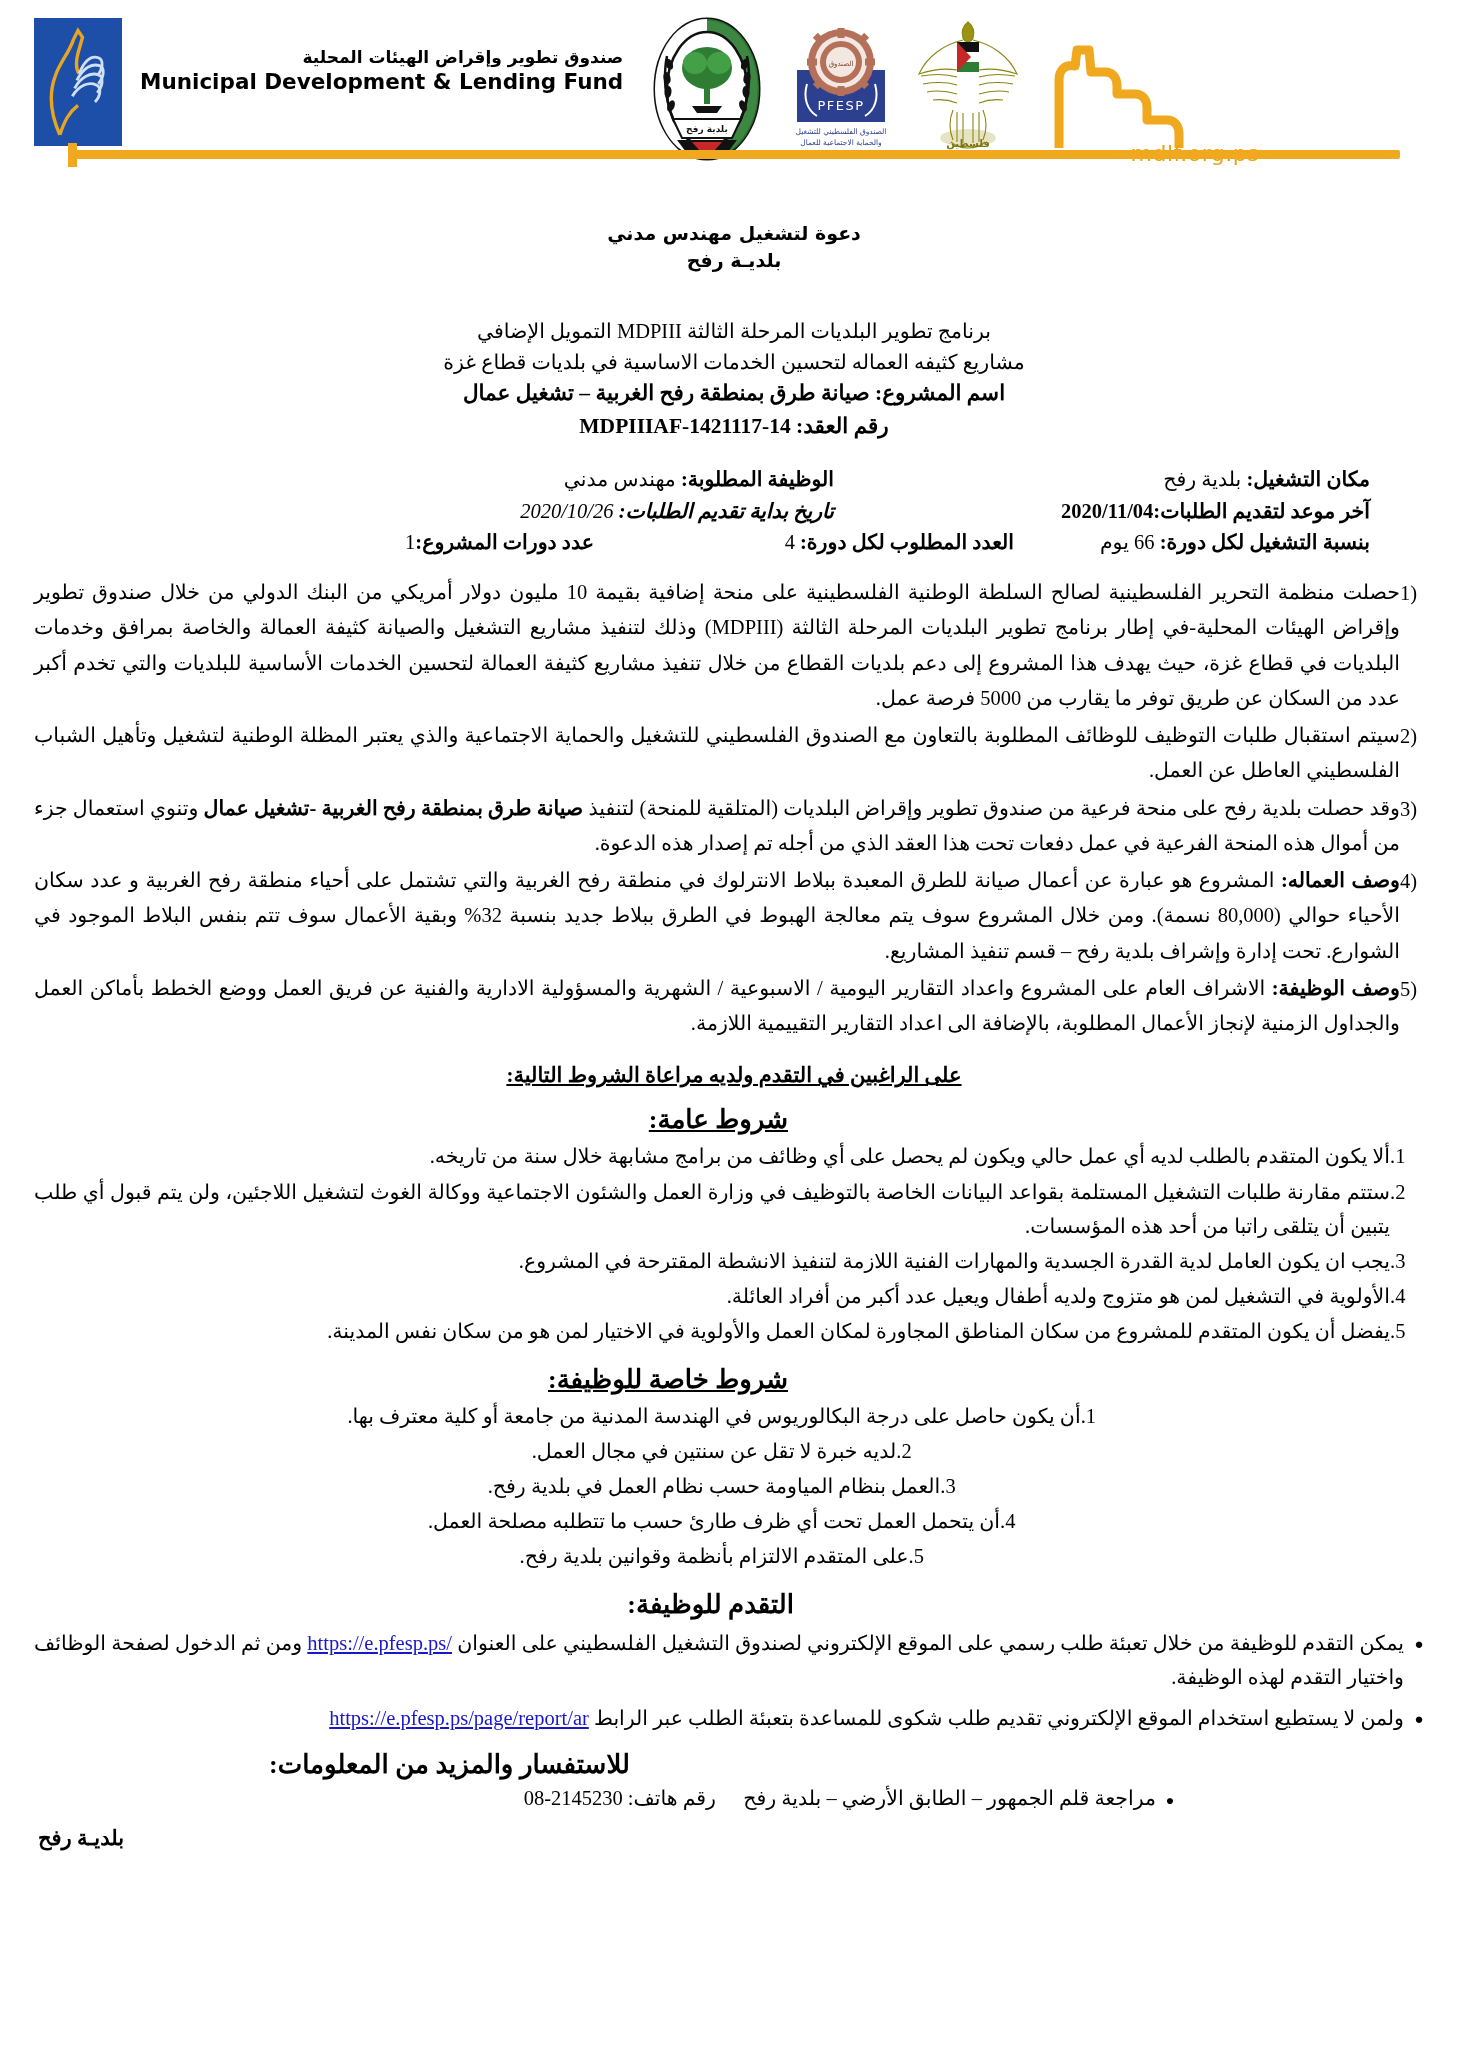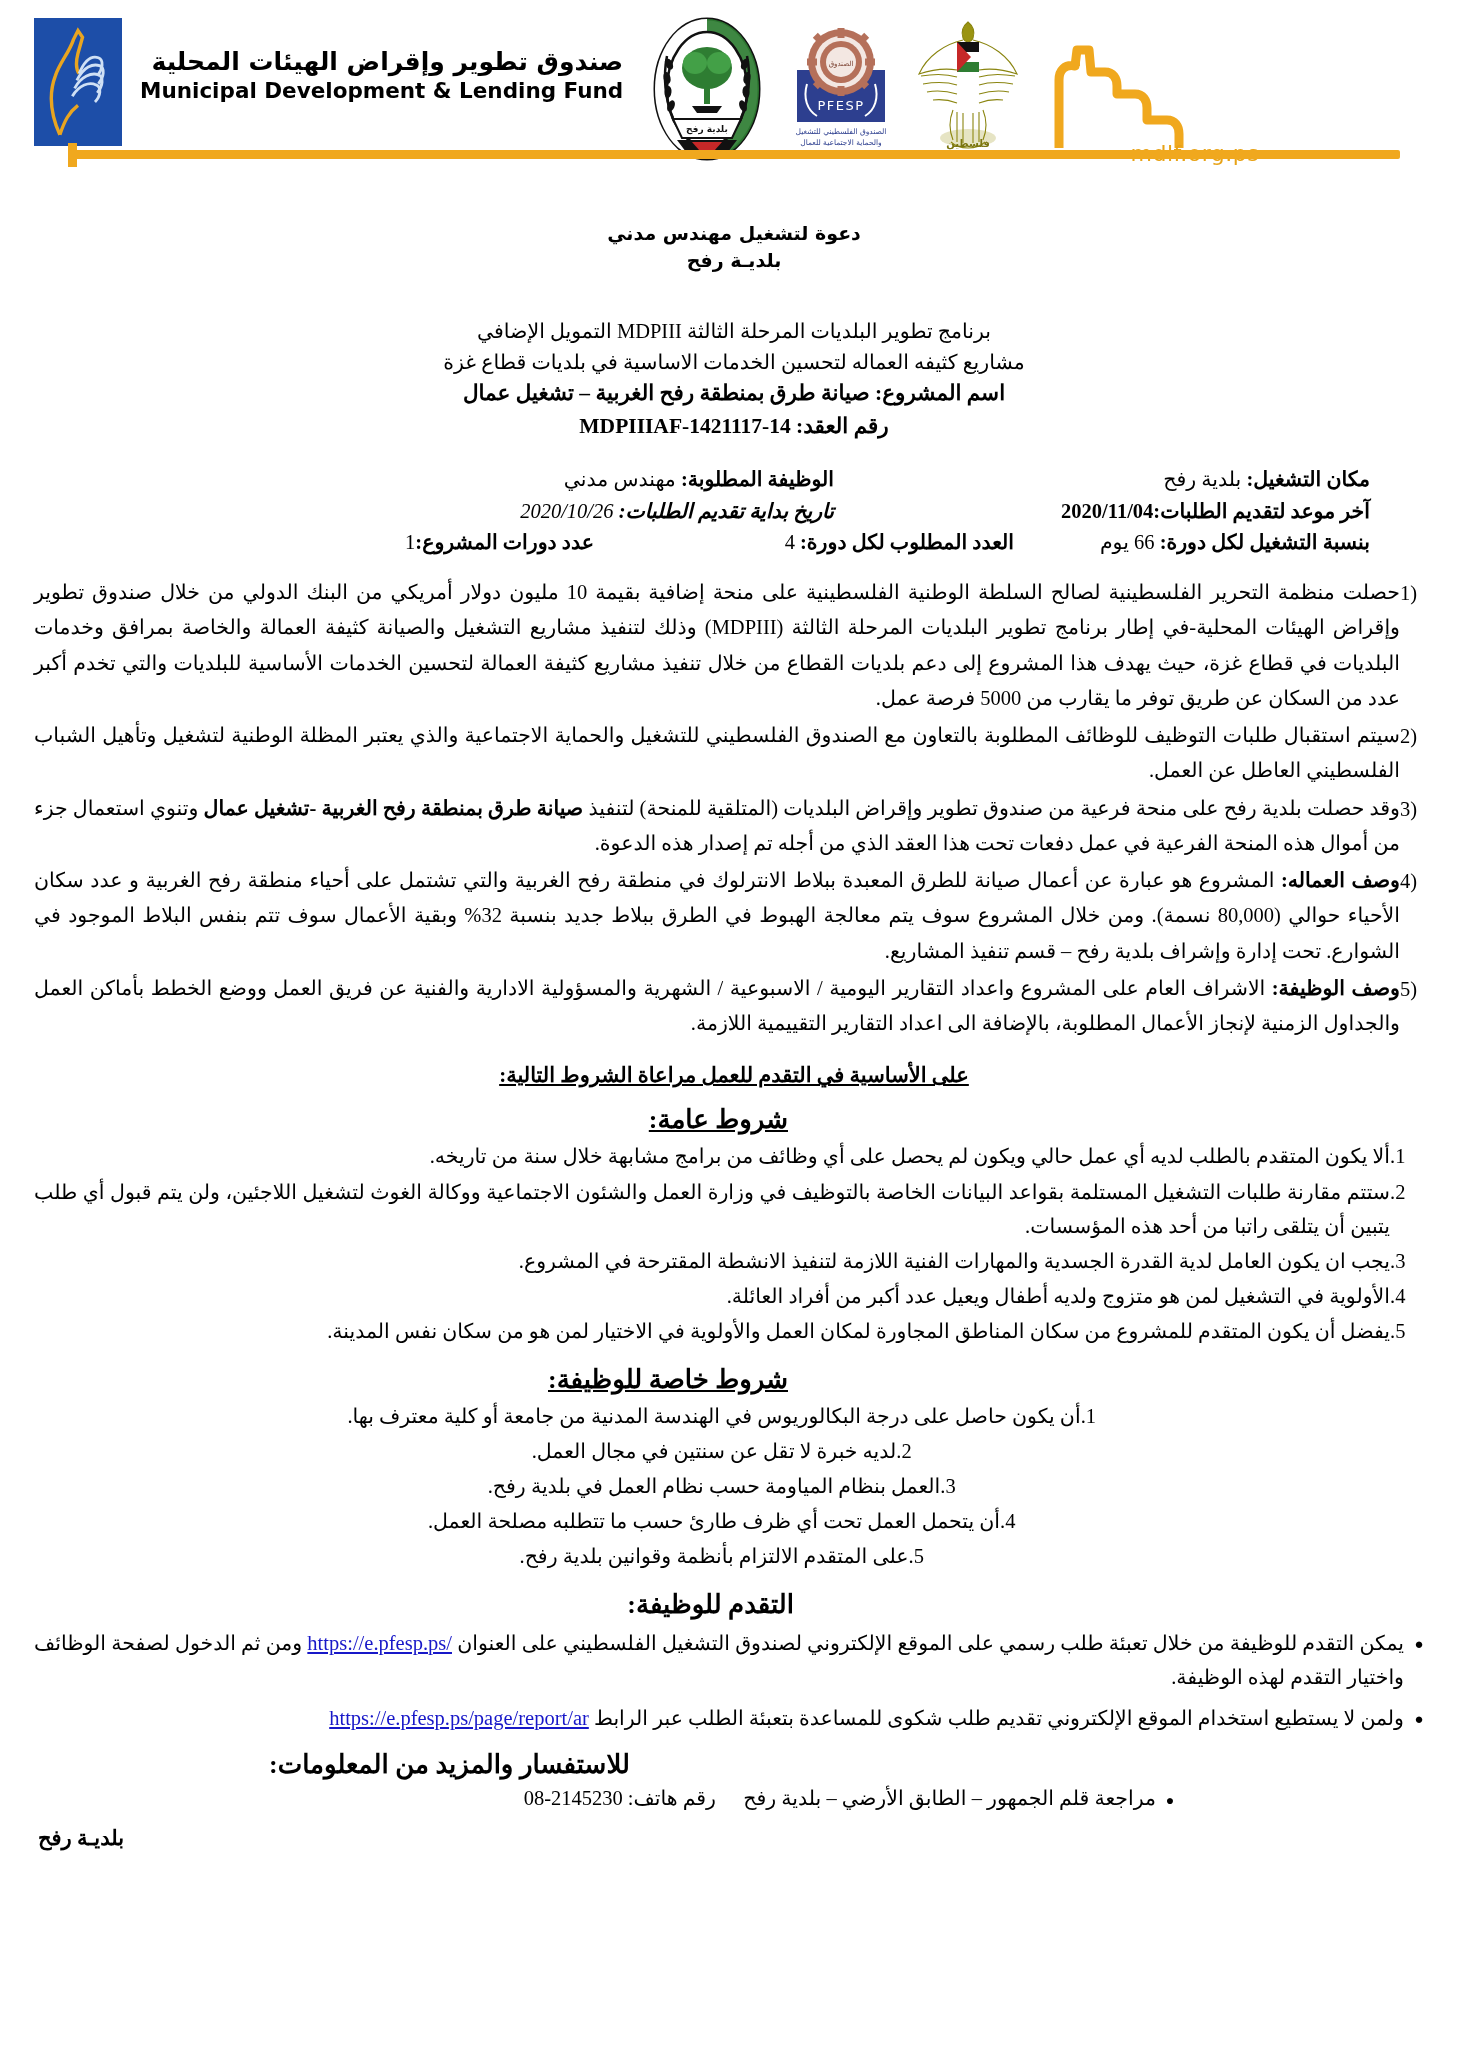--- a/index.html
+++ b/index.html
@@ -52,21 +52,21 @@
   .hdr-text-block {
     margin-right: 14px;
     margin-top: 42px;
     text-align: right;
     flex: 0 0 auto;
     direction: rtl;
   }
   .hdr-ar {
     font-family: "DejaVu Sans", sans-serif;
     font-weight: bold;
-    font-size: 25px;
+    font-size: 17px;
     letter-spacing: -0.5px;
     line-height: 1.08;
     white-space: nowrap;
   }
   .hdr-en {
     font-family: "DejaVu Sans", sans-serif;
     font-weight: bold;
     font-size: 21.5px;
     direction: ltr;
     text-align: left;
@@ -503,21 +503,21 @@
     <div class="para">
       <div class="para-num">4)</div>
       <div class="para-body"><b>وصف العماله:</b> المشروع هو عبارة عن أعمال صيانة للطرق المعبدة ببلاط الانترلوك في منطقة رفح الغربية والتي تشتمل على أحياء منطقة رفح الغربية و عدد سكان الأحياء حوالي (80,000 نسمة). ومن خلال المشروع سوف يتم معالجة الهبوط في الطرق ببلاط جديد بنسبة 32% وبقية الأعمال سوف تتم بنفس البلاط الموجود في الشوارع. تحت إدارة وإشراف بلدية رفح – قسم تنفيذ المشاريع.</div>
     </div>
     <div class="para">
       <div class="para-num">5)</div>
       <div class="para-body"><b>وصف الوظيفة:</b> الاشراف العام على المشروع واعداد التقارير اليومية / الاسبوعية / الشهرية والمسؤولية الادارية والفنية عن فريق العمل ووضع الخطط بأماكن العمل والجداول الزمنية لإنجاز الأعمال المطلوبة، بالإضافة الى اعداد التقارير التقييمية اللازمة.</div>
     </div>
   </div>
 
-  <div class="sec-head">على الأساسية في التقدم للعمل مراعاة الشروط التالية:</div>
+  <div class="sec-head">على الراغبين في التقدم ولديه مراعاة الشروط التالية:</div>
 
   <div class="sub-head">شروط عامة:</div>
   <ol class="cond gen-list">
     <li>
       <span class="li-num">.1</span>
       <span class="li-txt">ألا يكون المتقدم بالطلب لديه أي عمل حالي ويكون لم يحصل على أي وظائف من برامج مشابهة خلال سنة من تاريخه.</span>
     </li>
     <li>
       <span class="li-num">.2</span>
       <span class="li-txt">ستتم مقارنة طلبات التشغيل المستلمة بقواعد البيانات الخاصة بالتوظيف في وزارة العمل والشئون الاجتماعية ووكالة الغوث لتشغيل اللاجئين، ولن يتم قبول أي طلب يتبين أن يتلقى راتبا من أحد هذه المؤسسات.</span>

